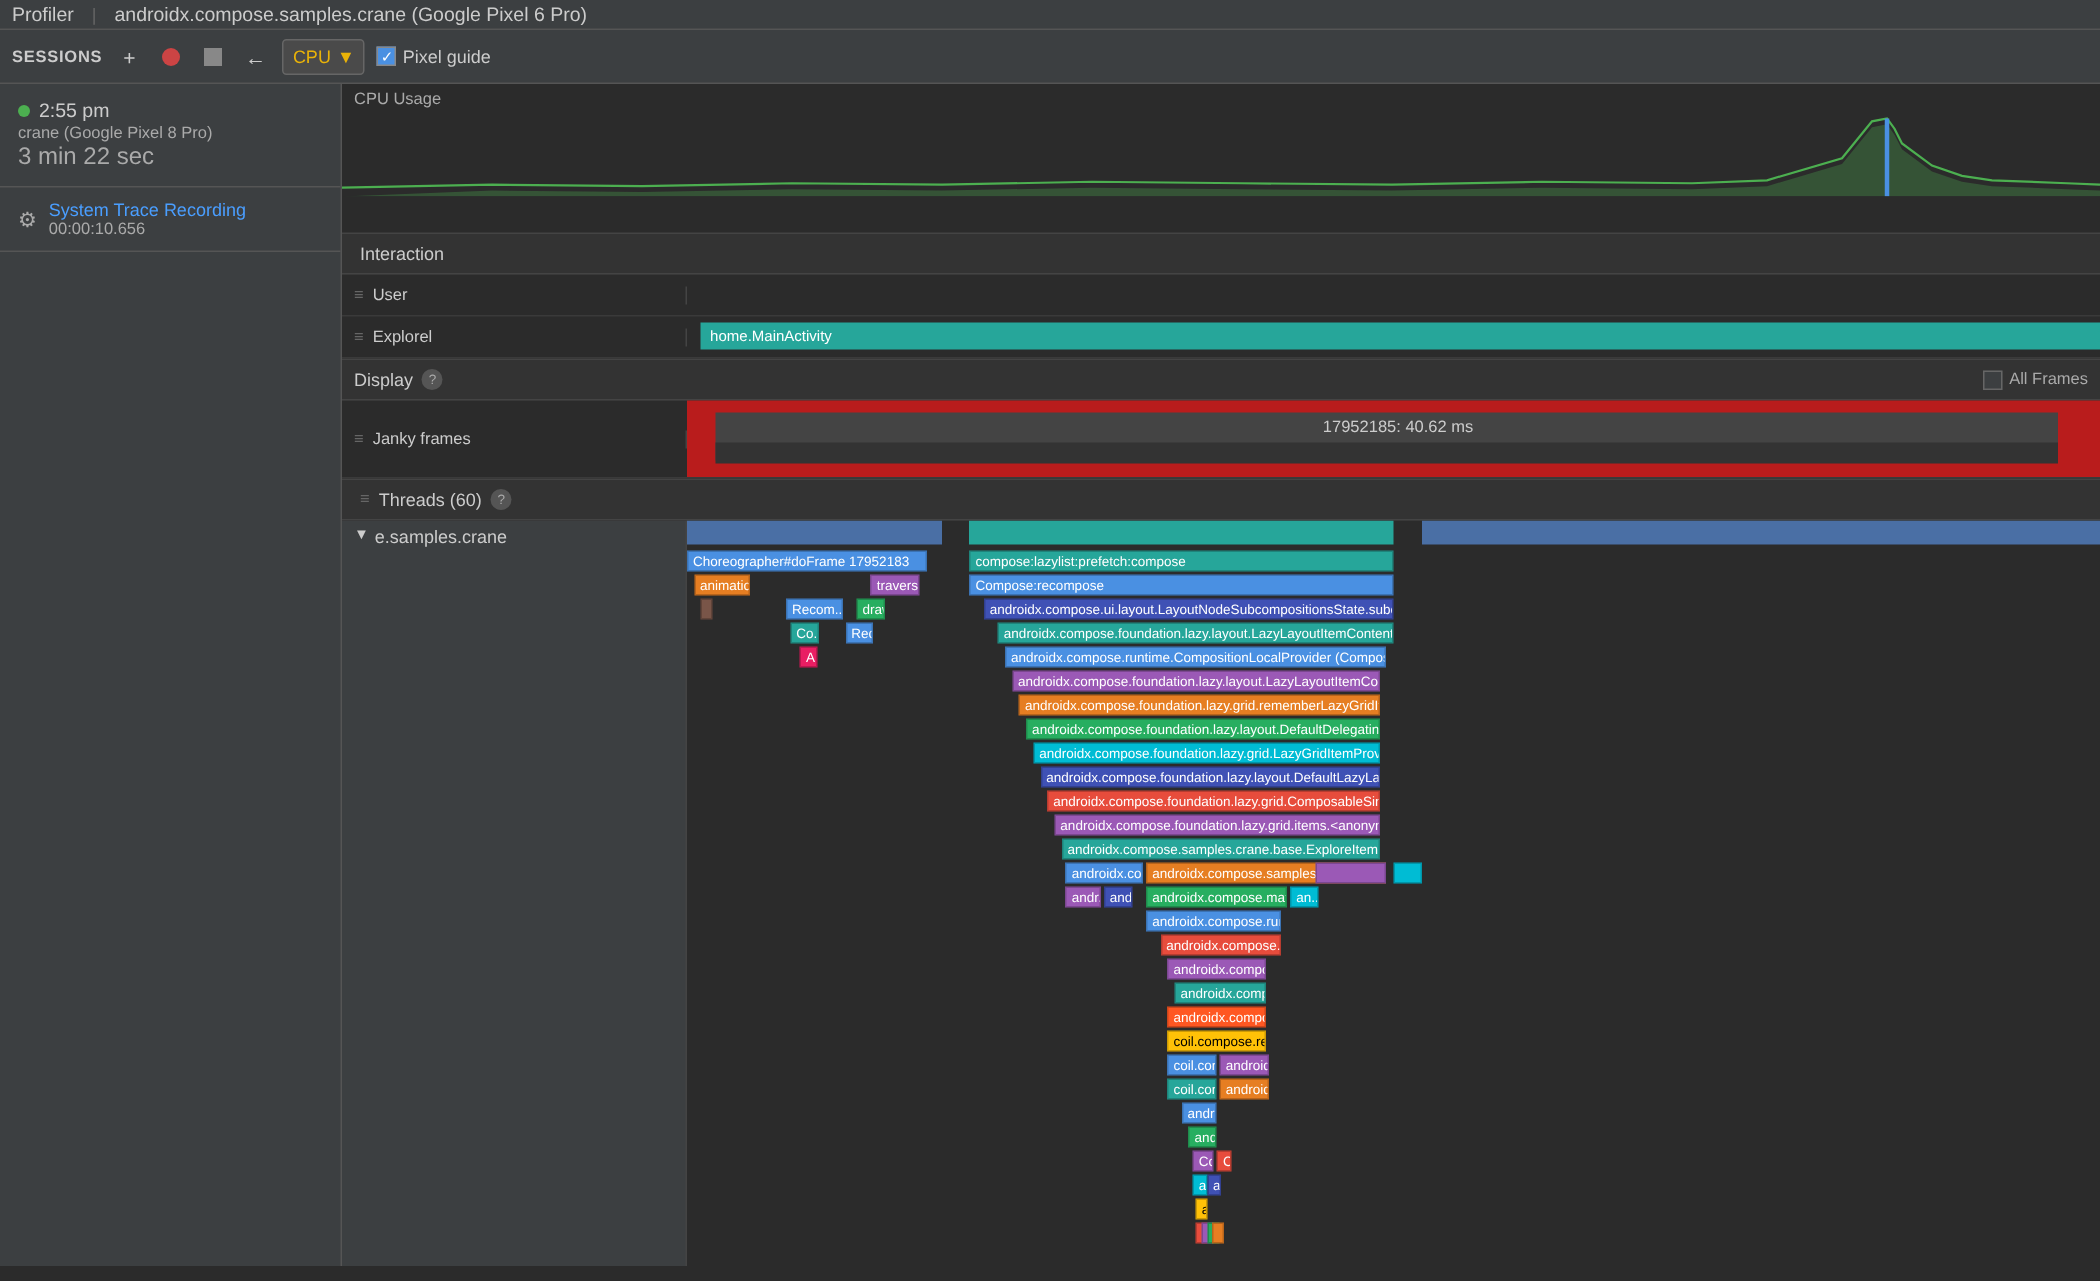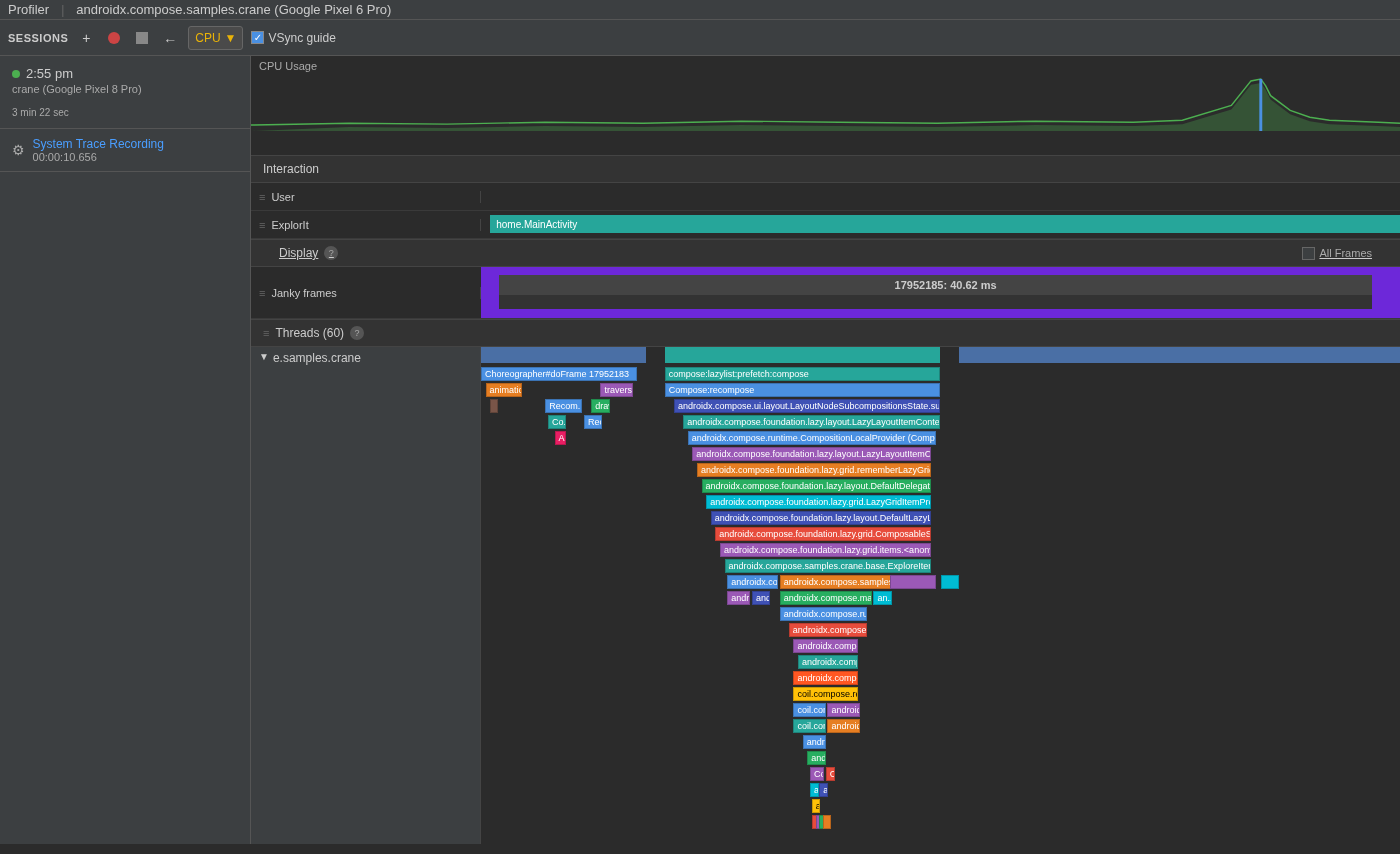--- a/index.html
+++ b/index.html
@@ -39,28 +39,28 @@
     .checkmark { color: white; font-size: 10px; }
     .vsync-label { color: #ccc; font-size: 12px; }
 
     
     #main {
       display: flex; height: calc(854px - 66px);
     }
 
     
     #sidebar {
-      width: 251px; background: #3c3f41; border-right: 1px solid #555;
+      width: 228px; background: #3c3f41; border-right: 1px solid #555;
       display: flex; flex-direction: column; flex-shrink: 0;
     }
     .session-info { padding: 10px 12px; border-bottom: 1px solid #555; }
     .session-time { display: flex; align-items: center; gap: 6px; font-size: 13px; color: #ccc; }
     .green-dot { width: 8px; height: 8px; background: #4caf50; border-radius: 50%; }
     .session-device { color: #aaa; font-size: 11px; margin-top: 2px; }
-    .session-duration { color: #aaa; font-size: 10px; margin-top: 12px; }
+    .session-duration { color: #aaa; font-size: 16px; margin-top: 1px; }
     .trace-recording { display: flex; align-items: center; gap: 8px; padding: 8px 12px; border-bottom: 1px solid #555; cursor: pointer; }
     .gear-icon { color: #aaa; font-size: 14px; }
     .trace-info { flex: 1; }
     .trace-name { color: #4a9eff; font-size: 12px; }
     .trace-time { color: #aaa; font-size: 11px; }
 
     
     #content {
       flex: 1; overflow: hidden; display: flex; flex-direction: column;
     }
@@ -98,35 +98,35 @@
     .row-content { flex: 1; position: relative; overflow: hidden; height: 100%; }
     .activity-bar {
       position: absolute; top: 4px; height: 18px; background: #26a69a;
       display: flex; align-items: center; padding: 0 6px; font-size: 10px; color: #fff;
       white-space: nowrap; overflow: hidden;
     }
 
     
     #display-section { background: #2b2b2b; border-bottom: 1px solid #444; flex-shrink: 0; }
     .display-header {
-      display: flex; align-items: center; gap: 6px; padding: 6px 28px;
-      background: #333; border-bottom: 1px solid #444; text-decoration: underline;
+      display: flex; align-items: center; gap: 6px; padding: 6px 8px;
+      background: #333; border-bottom: 1px solid #444;
     }
     .display-title { color: #ccc; font-size: 12px; font-weight: 500; }
     .help-icon {
       width: 14px; height: 14px; background: #555; border-radius: 50%;
       display: flex; align-items: center; justify-content: center;
       color: #aaa; font-size: 9px; cursor: pointer;
     }
     .all-frames-label { margin-left: auto; color: #aaa; font-size: 11px; display: flex; align-items: center; gap: 4px; }
     .frame-checkbox { width: 13px; height: 13px; border: 1px solid #666; background: #3c3f41; }
     .janky-row {
       display: flex; align-items: center; height: 52px; border-bottom: 1px solid #3a3a3a;
     }
-    .janky-content { flex: 1; position: relative; height: 100%; background: #6d28d9; font-weight: bold; }
+    .janky-content { flex: 1; position: relative; height: 100%; background: #b91c1c; }
     .janky-bar {
       position: absolute; top: 8px; height: 32px; background: #444;
     }
     .janky-tooltip {
       position: absolute; top: 12px; left: 45%; color: #ccc; font-size: 11px;
       white-space: nowrap;
     }
 
     
     #threads-section { flex: 1; overflow: hidden; display: flex; flex-direction: column; }
@@ -182,21 +182,21 @@
     <span class="arrow-left">←</span>
   </div>
   <div class="cpu-dropdown">
     <span>CPU</span>
     <span class="dropdown-arrow">▼</span>
   </div>
   <div class="vsync-check">
     <div class="checkbox">
       <span class="checkmark">✓</span>
     </div>
-    <span class="vsync-label">VSync guide</span>
+    <span class="vsync-label">Pixel guide</span>
   </div>
 </div>
 
 <div id="main">
 
   <div id="sidebar">
     <div class="session-info">
       <div class="session-time">
         <div class="green-dot"></div>
         <span>2:55 pm</span>
@@ -240,21 +240,21 @@
         <div class="row-label-area">
           <span class="hamburger-icon">≡</span>
           <span class="row-label">User</span>
         </div>
         <div class="row-content"></div>
       </div>
 
       <div class="interaction-row">
         <div class="row-label-area">
           <span class="hamburger-icon">≡</span>
-          <span class="row-label">ExplorIt</span>
+          <span class="row-label">Explorel</span>
         </div>
         <div class="row-content">
           <div class="activity-bar" style="left: 1%; width: 99%;">
             <span>home.MainActivity</span>
           </div>
         </div>
       </div>
     </div>
 
     <div id="display-section">

